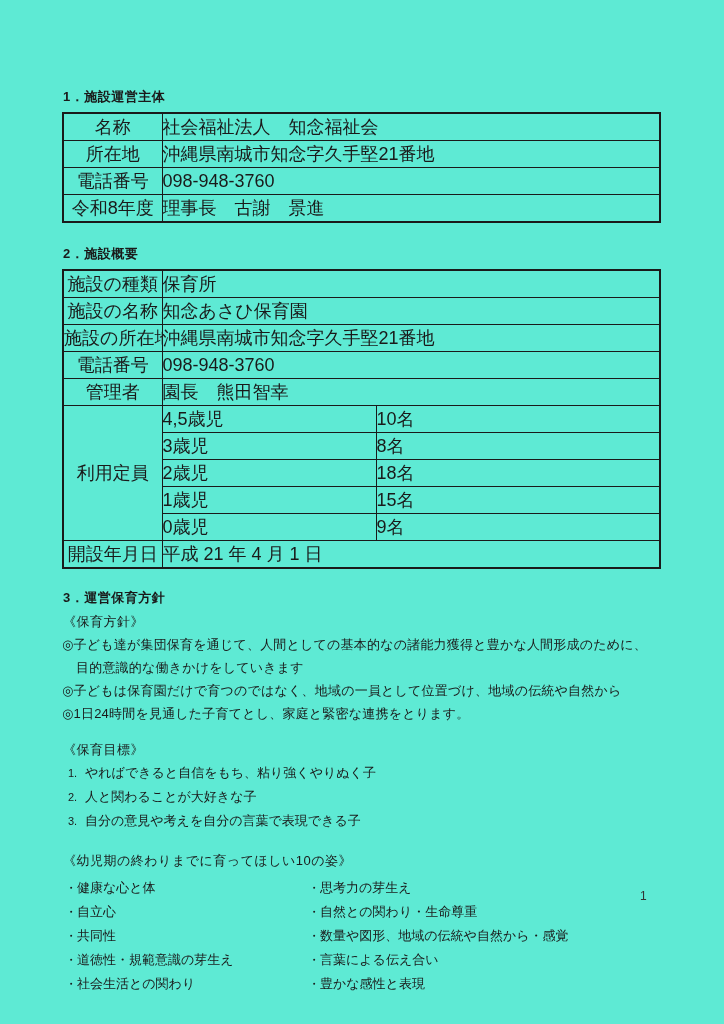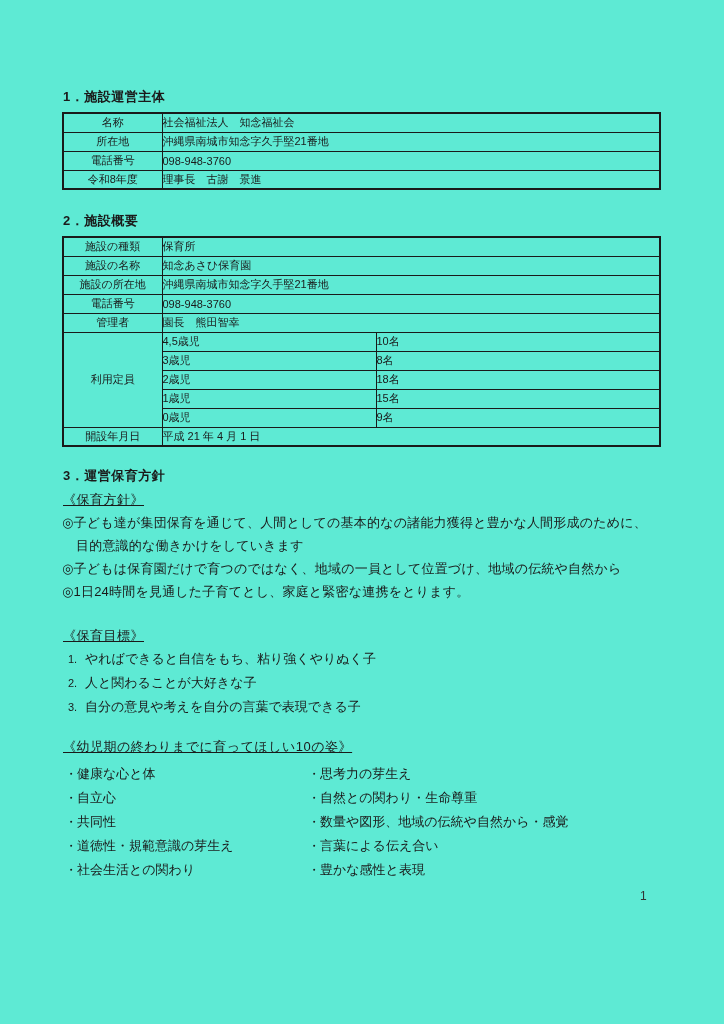--- a/index.html
+++ b/index.html
@@ -27,51 +27,50 @@
   }
 
   table.doc-table {
     border-collapse: collapse;
     width: 597px;
     table-layout: fixed;
   }
   table.doc-table { border: 2px solid #1a1a1a; }
   table.doc-table td {
     border: 1px solid #1a1a1a;
-    font-size: 11px;
+    font-size: 18px;
     height: 19px;
     padding: 1px 0 1px 0;
     vertical-align: middle;
     overflow: hidden;
     white-space: nowrap;
   }
   td.label-cell { text-align: center; }
   td.value-cell { text-align: left; padding-left: 11px; }
   td.center-cell { text-align: left; }
 
   .sec2-gap { height: 22px; }
   .sec3-gap { height: 20px; }
 
   .subtitle {
     font-size: 13px;
-    text-decoration: underline;
     margin: 0 0 2px 1px;
     letter-spacing: 0.5px;
   }
 
   .policy-block { margin-top: 8px; }
   .policy-line {
     font-size: 13px;
     line-height: 23px;
     letter-spacing: 0.2px;
     white-space: nowrap;
   }
   .policy-cont { padding-left: 14px; }
 
-  .goals-block { margin-top: 24px; }
+  .goals-block { margin-top: 16px; }
   .goal-row {
     display: flex;
     align-items: baseline;
     font-size: 13px;
     line-height: 23px;
     margin-left: 6px;
   }
   .goal-num {
     font-size: 11px;
     width: 17px;

